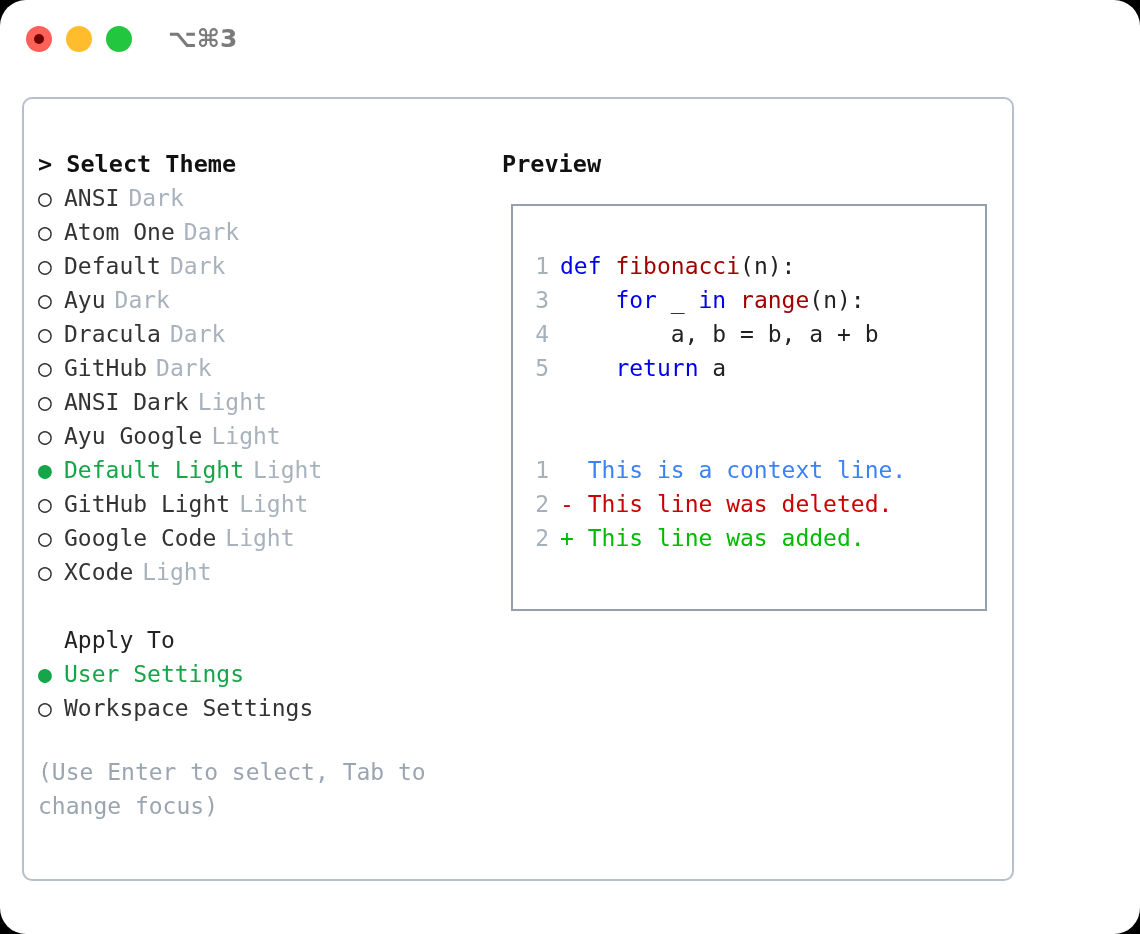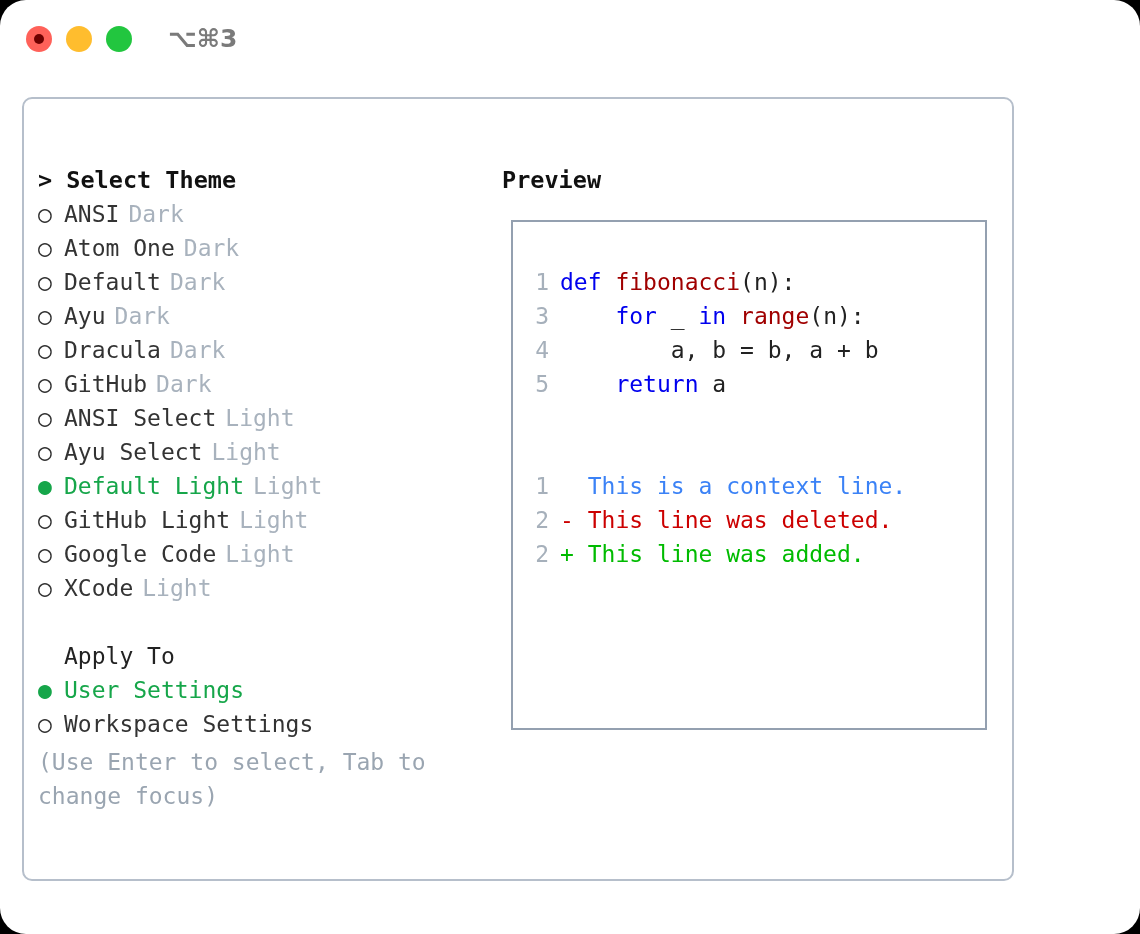--- a/index.html
+++ b/index.html
@@ -66,21 +66,21 @@
     top: 97px;
     width: 992px;
     height: 784px;
     border: 2px solid #b6bfcb;
     border-radius: 10px;
     box-sizing: border-box;
     background: #ffffff;
   }
   #columns {
     position: absolute;
-    left: 0; top: 16px;
+    left: 0; top: 0;
     width: 100%; height: 100%; border-radius: 9px;
   }
   
   #left-col {
     position: absolute;
     left: 14px;
     top: 48px;
     width: 460px;
   }
   .row {
@@ -108,21 +108,21 @@
     color: #a8b2bd;
     margin-left: 9px;
   }
   .spacer { height: 34px; }
   .indent-label {
     margin-left: 26px;
     color: #222222;
     text-align: center;
   }
   #hint {
-    margin-top: 4px;
+    margin-top: 30px;
     font-size: 23px;
     line-height: 34px;
     color: #9aa5b1;
     width: 420px;
   }
   
   #right-col {
     position: absolute;
     left: 478px;
     top: 48px;
@@ -132,21 +132,21 @@
     font-size: 23.5px;
     font-weight: bold;
     color: #111111;
     line-height: 34px;
   }
   #preview-box {
     position: absolute;
     left: 9px;
     top: 57px;
     width: 476px;
-    height: 510px;
+    height: 407px;
     border: 2px solid #94a0b0;
     box-sizing: border-box;
     background: #ffffff;
   }
   #code-area {
     position: absolute;
     left: 10px;
     top: 43px;
     width: 460px;
   }
@@ -194,22 +194,22 @@
 
       <div id="left-col">
         <div class="row section-header">&gt; Select Theme</div>
         <div id="theme-list">
             <div class="row"><span class="bullet">○</span><span class="label">ANSI</span><span class="tag">Dark</span></div>
             <div class="row"><span class="bullet">○</span><span class="label">Atom One</span><span class="tag">Dark</span></div>
             <div class="row"><span class="bullet">○</span><span class="label">Default</span><span class="tag">Dark</span></div>
             <div class="row"><span class="bullet">○</span><span class="label">Ayu</span><span class="tag">Dark</span></div>
             <div class="row"><span class="bullet">○</span><span class="label">Dracula</span><span class="tag">Dark</span></div>
             <div class="row"><span class="bullet">○</span><span class="label">GitHub</span><span class="tag">Dark</span></div>
-            <div class="row"><span class="bullet">○</span><span class="label">ANSI Select</span><span class="tag">Light</span></div>
-            <div class="row"><span class="bullet">○</span><span class="label">Ayu Select</span><span class="tag">Light</span></div>
+            <div class="row"><span class="bullet">○</span><span class="label">ANSI Dark</span><span class="tag">Light</span></div>
+            <div class="row"><span class="bullet">○</span><span class="label">Ayu Google</span><span class="tag">Light</span></div>
             <div class="row selected"><span class="bullet sel">●</span><span class="label">Default Light</span><span class="tag">Light</span></div>
             <div class="row"><span class="bullet">○</span><span class="label">GitHub Light</span><span class="tag">Light</span></div>
             <div class="row"><span class="bullet">○</span><span class="label">Google Code</span><span class="tag">Light</span></div>
             <div class="row"><span class="bullet">○</span><span class="label">XCode</span><span class="tag">Light</span></div>
           </div>
         <div class="spacer"></div>
         <div class="row">
           <span class="indent-label">Apply To</span>
         </div>
         <div id="apply-to-list">

